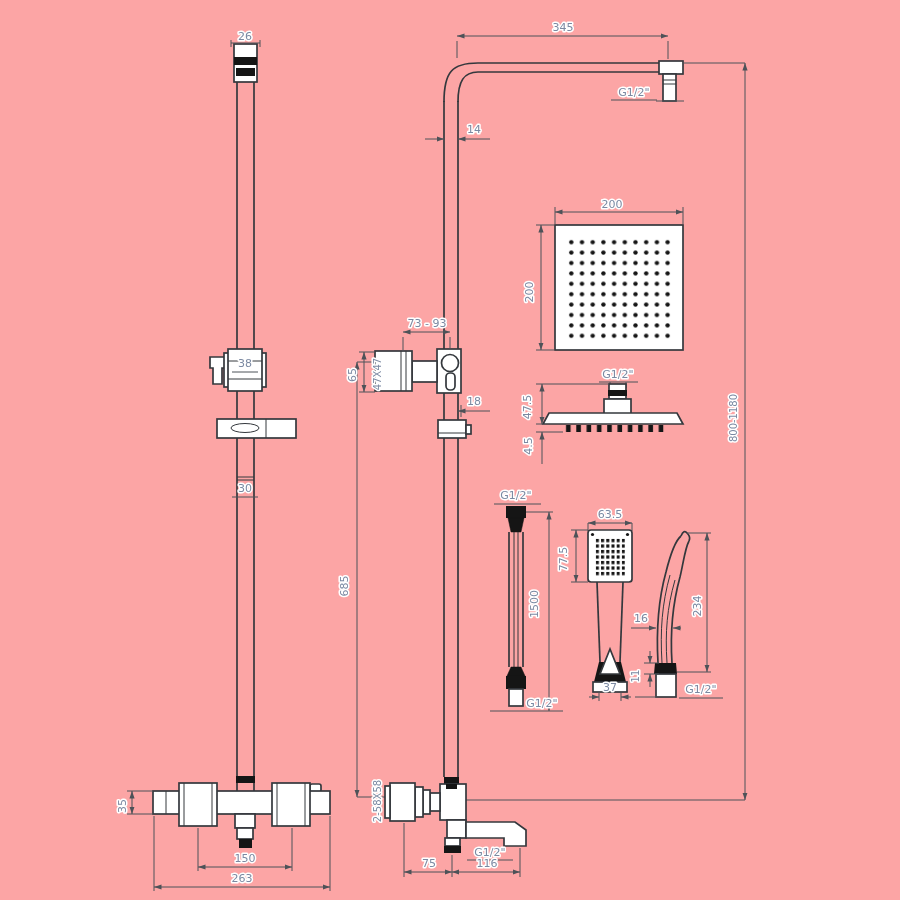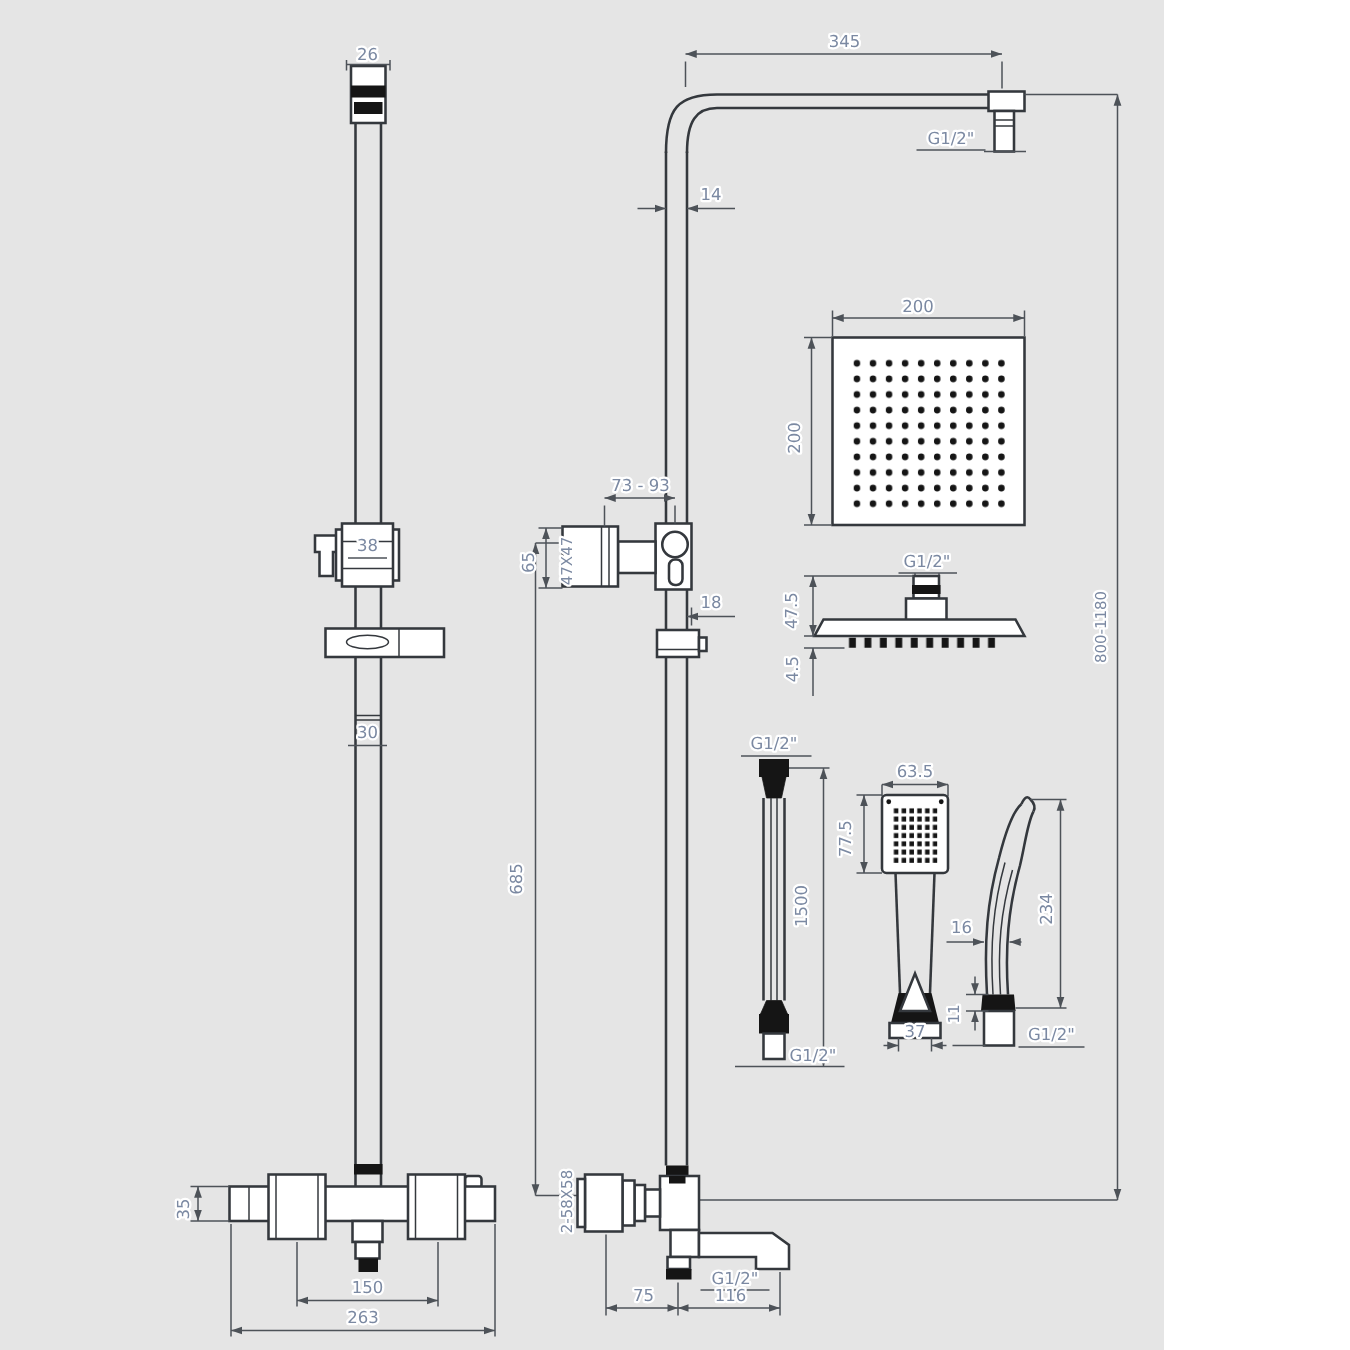--- a/index.html
+++ b/index.html
@@ -1,16 +1,16 @@
 <!DOCTYPE html>
 <html><head>
 <meta charset="utf-8">
 <style>
   html,body{margin:0;padding:0;background:#ffffff;}
-  .canvas{position:relative;width:776px;height:900px;background:#e5e5e5;overflow:hidden;
+  .canvas{position:relative;width:900px;height:900px;background:#fca5a5;overflow:hidden;
           font-family:"DejaVu Sans",sans-serif;}
   svg{position:absolute;left:0;top:0;}
   
   .o{fill:none;stroke:#34383d;stroke-width:1.7;}
   .ow{fill:#ffffff;stroke:#34383d;stroke-width:1.7;}
   .t{fill:none;stroke:#34383d;stroke-width:1;}
   .d{fill:#151515;stroke:none;}
   .dw{fill:#151515;stroke:#151515;stroke-width:.5;}
   
   .dim{fill:none;stroke:#4d5258;stroke-width:1;}

